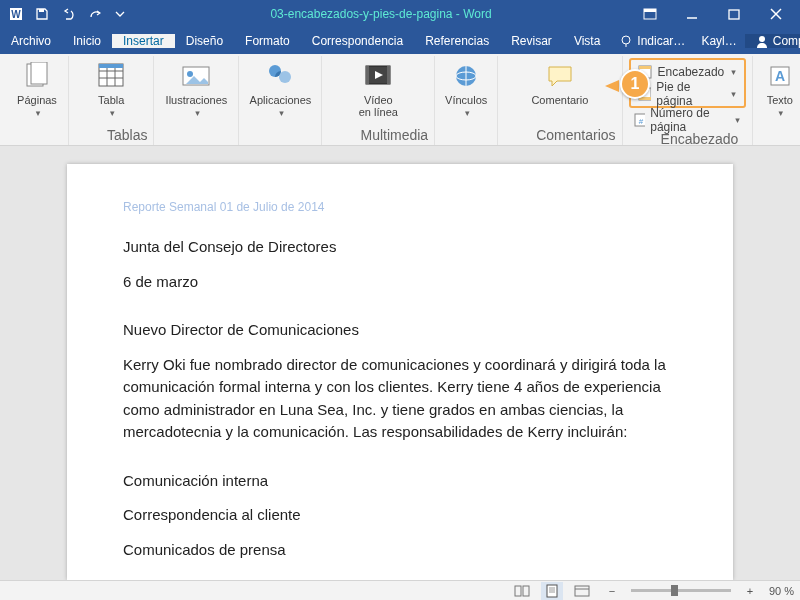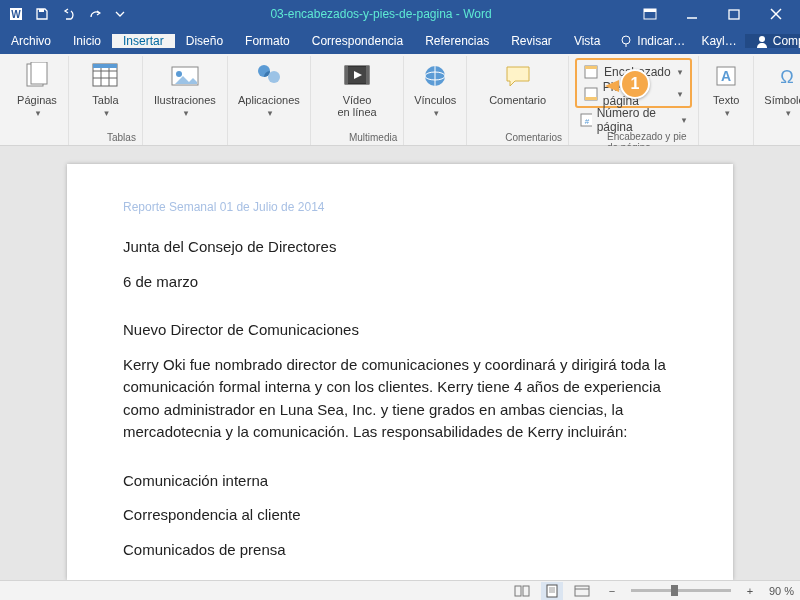--- a/index.html
+++ b/index.html
@@ -19,21 +19,21 @@
 .ribbon-tab.active { background: #f3f3f3; color: #0369a1; }
 .ribbon-right { margin-left: auto; display: flex; align-items: stretch; }
 .tellme { display: flex; align-items: center; padding: 0 8px; gap: 4px; }
 .share-chip { background: #224a86; display: flex; align-items: center; gap: 4px; padding: 0 10px; }
 
 
 .ribbon { background: #f3f3f3; border-bottom: 1px solid #d4d4d4; height: 92px; display: flex; padding: 2px 6px 0 6px; }
 .ribbon-group { display: flex; flex-direction: column; align-items: center; padding: 2px 6px 0 6px; border-right: 1px solid #e1e1e1; }
 .ribbon-group:last-child { border-right: none; }
 .ribbon-group-body { flex: 1; display: flex; align-items: flex-start; gap: 4px; }
-.ribbon-group-label { font-size: 10px; color: #666; padding: 0 0 2px 0; margin-left: 32px; }
+.ribbon-group-label { font-size: 14px; color: #666; padding: 0 0 2px 0; margin-left: 32px; }
 .big-btn { display: flex; flex-direction: column; align-items: center; justify-content: flex-start; width: 50px; padding-top: 2px; cursor: pointer; text-align: center; gap: 2px; }
 .big-btn .icon-box { width: 32px; height: 32px; display: flex; align-items: center; justify-content: center; }
 .big-btn .lbl { font-size: 11px; color: #444; line-height: 12px; }
 .small-btn-stack { display: flex; flex-direction: column; gap: 1px; }
 .small-btn { display: flex; align-items: center; gap: 5px; padding: 2px 6px 2px 4px; cursor: pointer; font-size: 12px; color: #444; height: 22px; }
 .highlight-box { border: 2px solid #f6a94a; border-radius: 3px; padding: 1px 2px; }
 .drop-arrow { font-size: 9px; color: #666; margin-left: 2px; }
 
 
 .callout-badge { position: absolute; width: 30px; height: 30px; border-radius: 50%; background: #f6a94a; border: 2px solid #fff; box-shadow: 0 1px 3px rgba(0,0,0,0.3); display: flex; align-items: center; justify-content: center; color: #fff; font-weight: bold; font-size: 16px; left: 620px; top: 69px; z-index: 10; }

